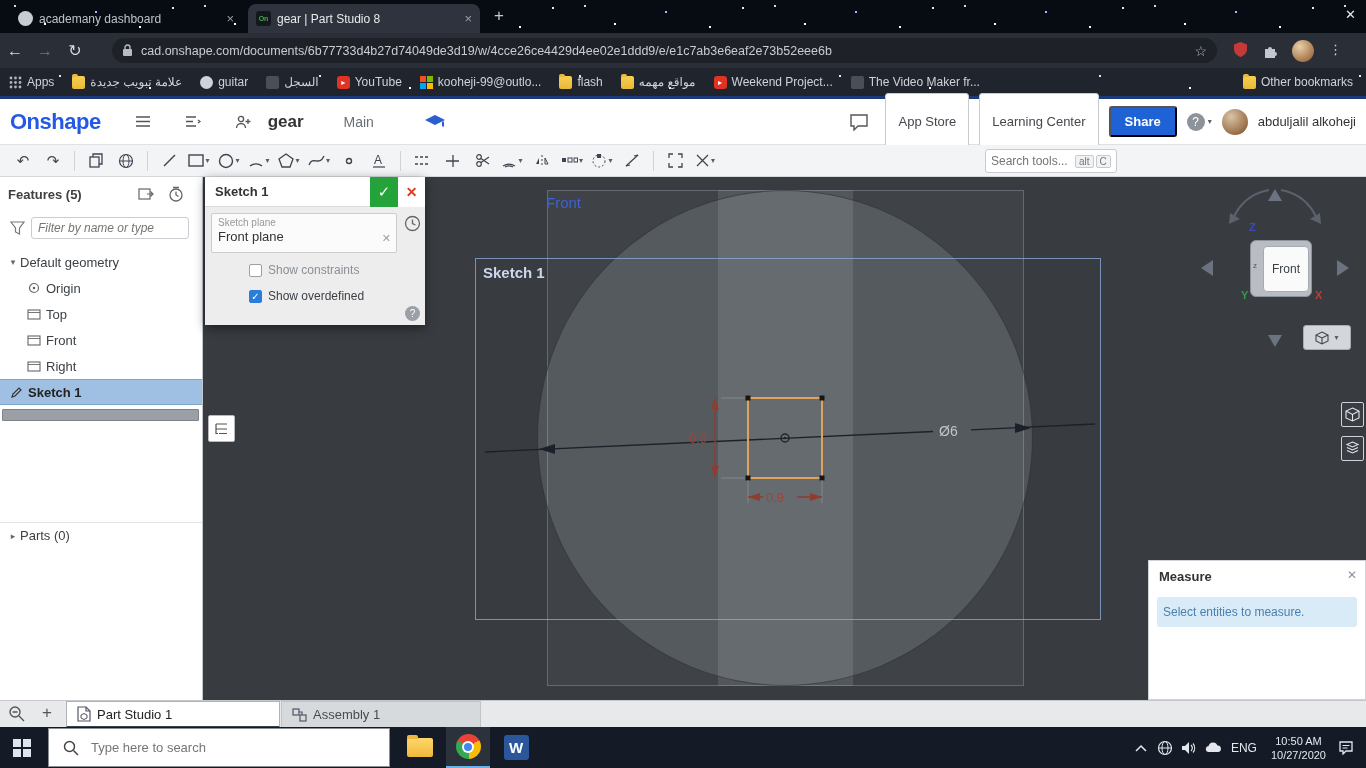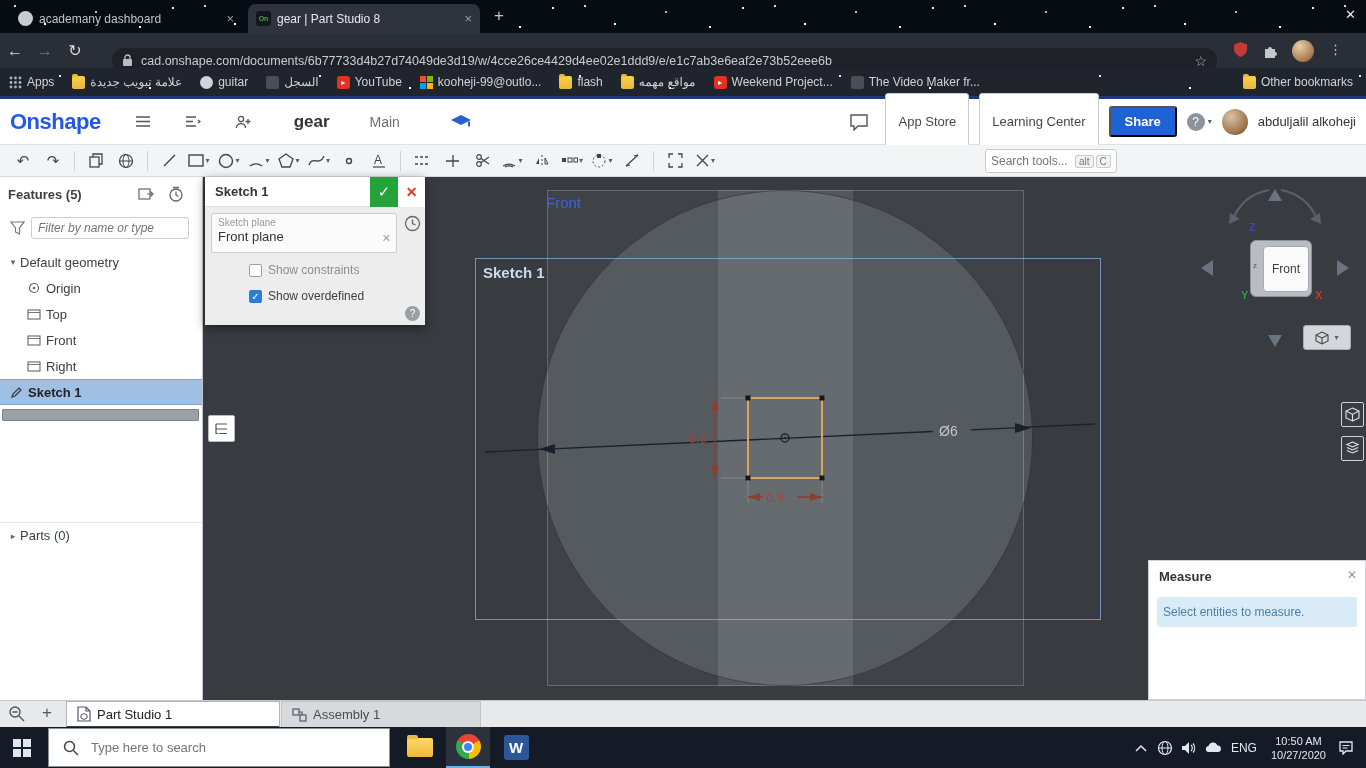--- a/index.html
+++ b/index.html
@@ -26,21 +26,21 @@
     display:flex; align-items:center; justify-content:center; }
   .fav-globe { background:#c7ccd4; border-radius:50%; }
   .fav-on { background:#14181e; color:#3fae49; font-size:7px; font-weight:bold; }
   .newtab { position:absolute; left:494px; top:6px; color:#c4c9d2; font-size:17px; }
   .winclose { position:absolute; right:10px; top:7px; color:#e8eaed; font-size:13px; }
 
   
   .addr { left:0; top:33px; width:1366px; height:35px; background:#2a2e36; display:flex; align-items:center; }
   .navbtn { width:30px; text-align:center; font-size:16px; color:#d7dade; }
   .navbtn.dis { color:#70757d; }
-  .omni { position:absolute; left:112px; top:15px; width:1105px; height:25px; border-radius:13px;
+  .omni { position:absolute; left:112px; top:5px; width:1105px; height:25px; border-radius:13px;
     background:#1e2127; display:flex; align-items:center; padding:0 10px; }
   .omni-url { color:#c9cdd3; font-size:12.5px; margin-left:8px; flex:1; overflow:hidden; white-space:nowrap; }
   .omni-star { color:#b7bcc3; font-size:14px; }
   .addr-ic { position:absolute; top:8px; }
   .addr-avatar { width:22px; height:22px; border-radius:50%;
     background:radial-gradient(circle at 35% 30%, #e8cfa8, #a8784e 70%, #5a3d28); }
 
   
   .bmbar { left:0; top:68px; width:1366px; height:28px;
     background-color:#20242c;
@@ -58,21 +58,21 @@
   .bm-play { background:#e13223; border-radius:3px; color:#fff; font-size:8px; line-height:13px; text-align:center; }
   .bm-ms { display:grid; grid-template-columns:6px 6px; grid-template-rows:6px 6px; gap:1px; }
   .bm-ms i { display:block; }
   .accent-strip { left:0; top:96px; width:1366px; height:3px; background:#1c3a7a; }
 
   
   .osheader { left:0; top:99px; width:1366px; height:46px; background:#ffffff;
     border-bottom:1px solid #dfe1e4; display:flex; align-items:center;gap:16px; }
   .oslogo { font-size:22px; font-weight:bold; color:#2458e6; margin-left:10px; letter-spacing:-0.5px; }
   .hicon { margin-left:18px; display:flex; align-items:center; }
-  .doc-title { font-size:17px; font-weight:bold; color:#333; margin-left:26px; }
+  .doc-title { font-size:17px; font-weight:bold; color:#333; }
   .doc-ws { font-size:14px; color:#6a6f75; margin-left:24px; }
   .hright { position:absolute; right:10px; display:flex; align-items:center; gap:10px; }
   .btn-outline { border:1px solid #c7cbd0; border-radius:3px; background:#fff; color:#44484e;
     font-size:13px; padding:20px 12px; }
   .btn-blue { background:#1f62d6; color:#fff; border-radius:3px; font-size:13px; font-weight:bold; padding:6px 14px; }
   .help-circ { width:18px; height:18px; border-radius:50%; background:#8d939b; color:#fff;
     font-size:12px; text-align:center; line-height:18px; }
   .user-avatar { width:26px; height:26px; border-radius:50%;
     background:radial-gradient(circle at 35% 30%, #d9c4a5, #9a6f4a 70%, #4e3categorized); 
     background:radial-gradient(circle at 35% 30%, #d9c4a5, #9a6f4a 70%, #4e3826); }

